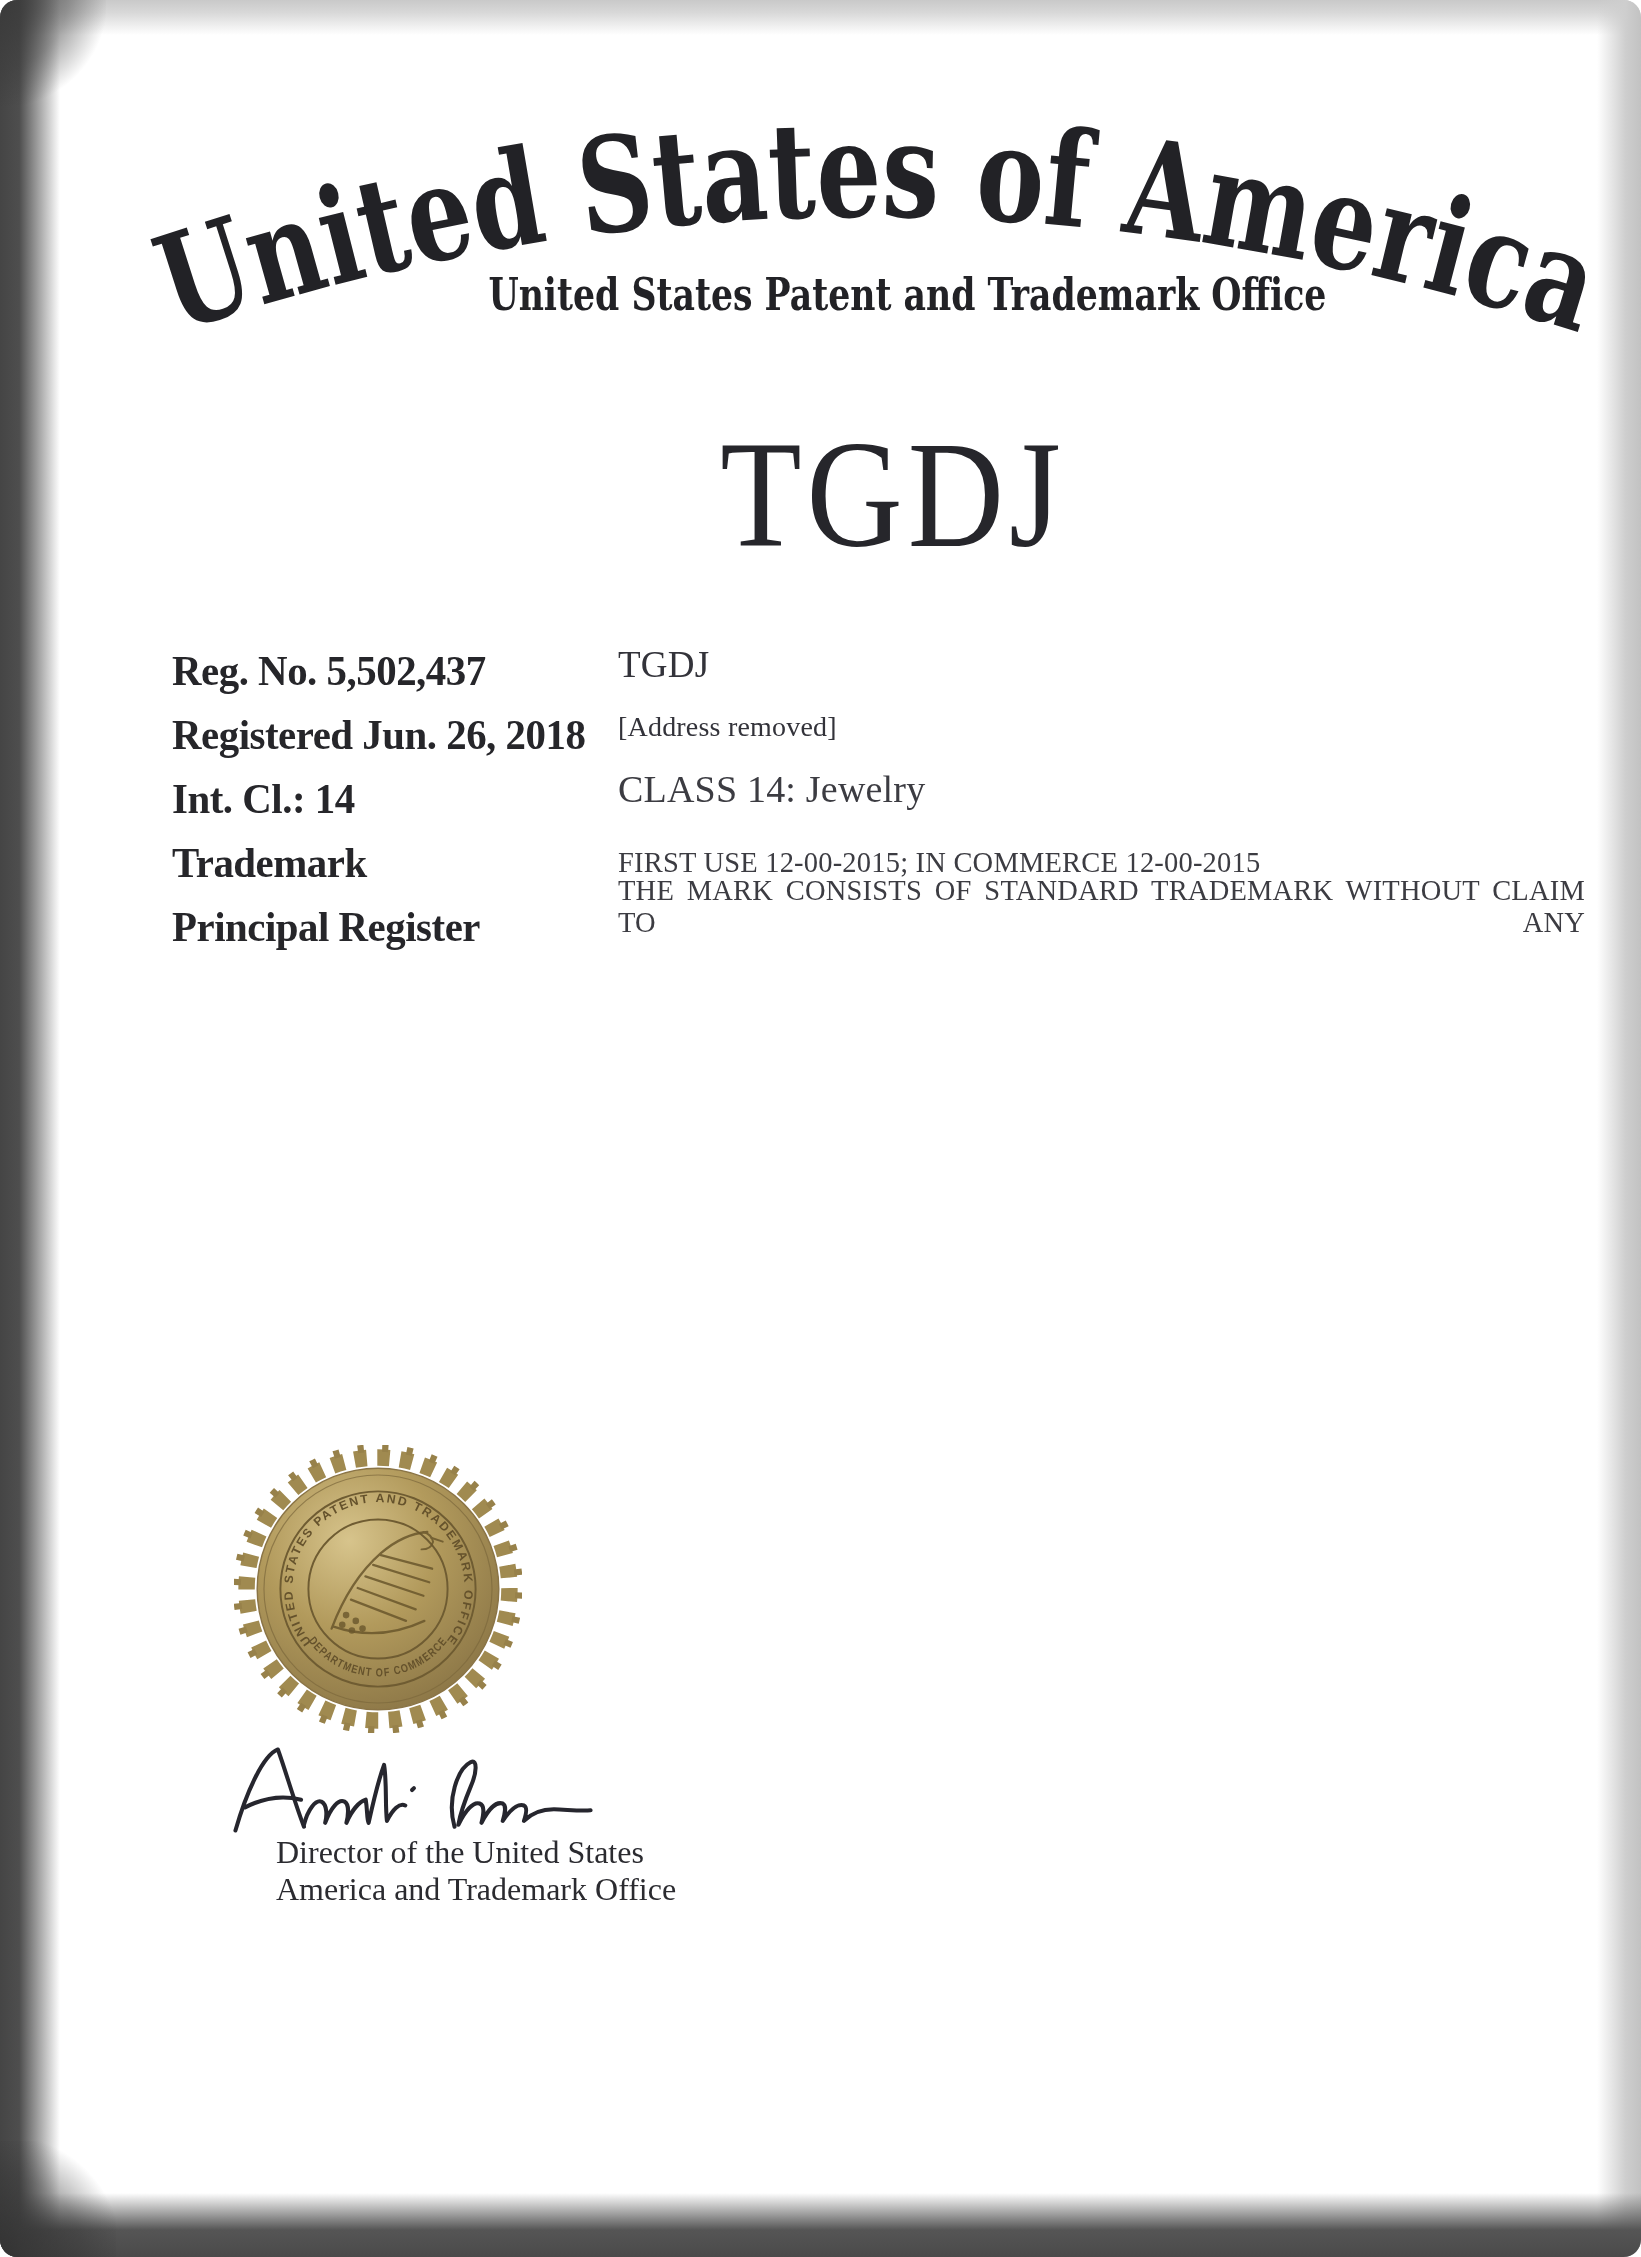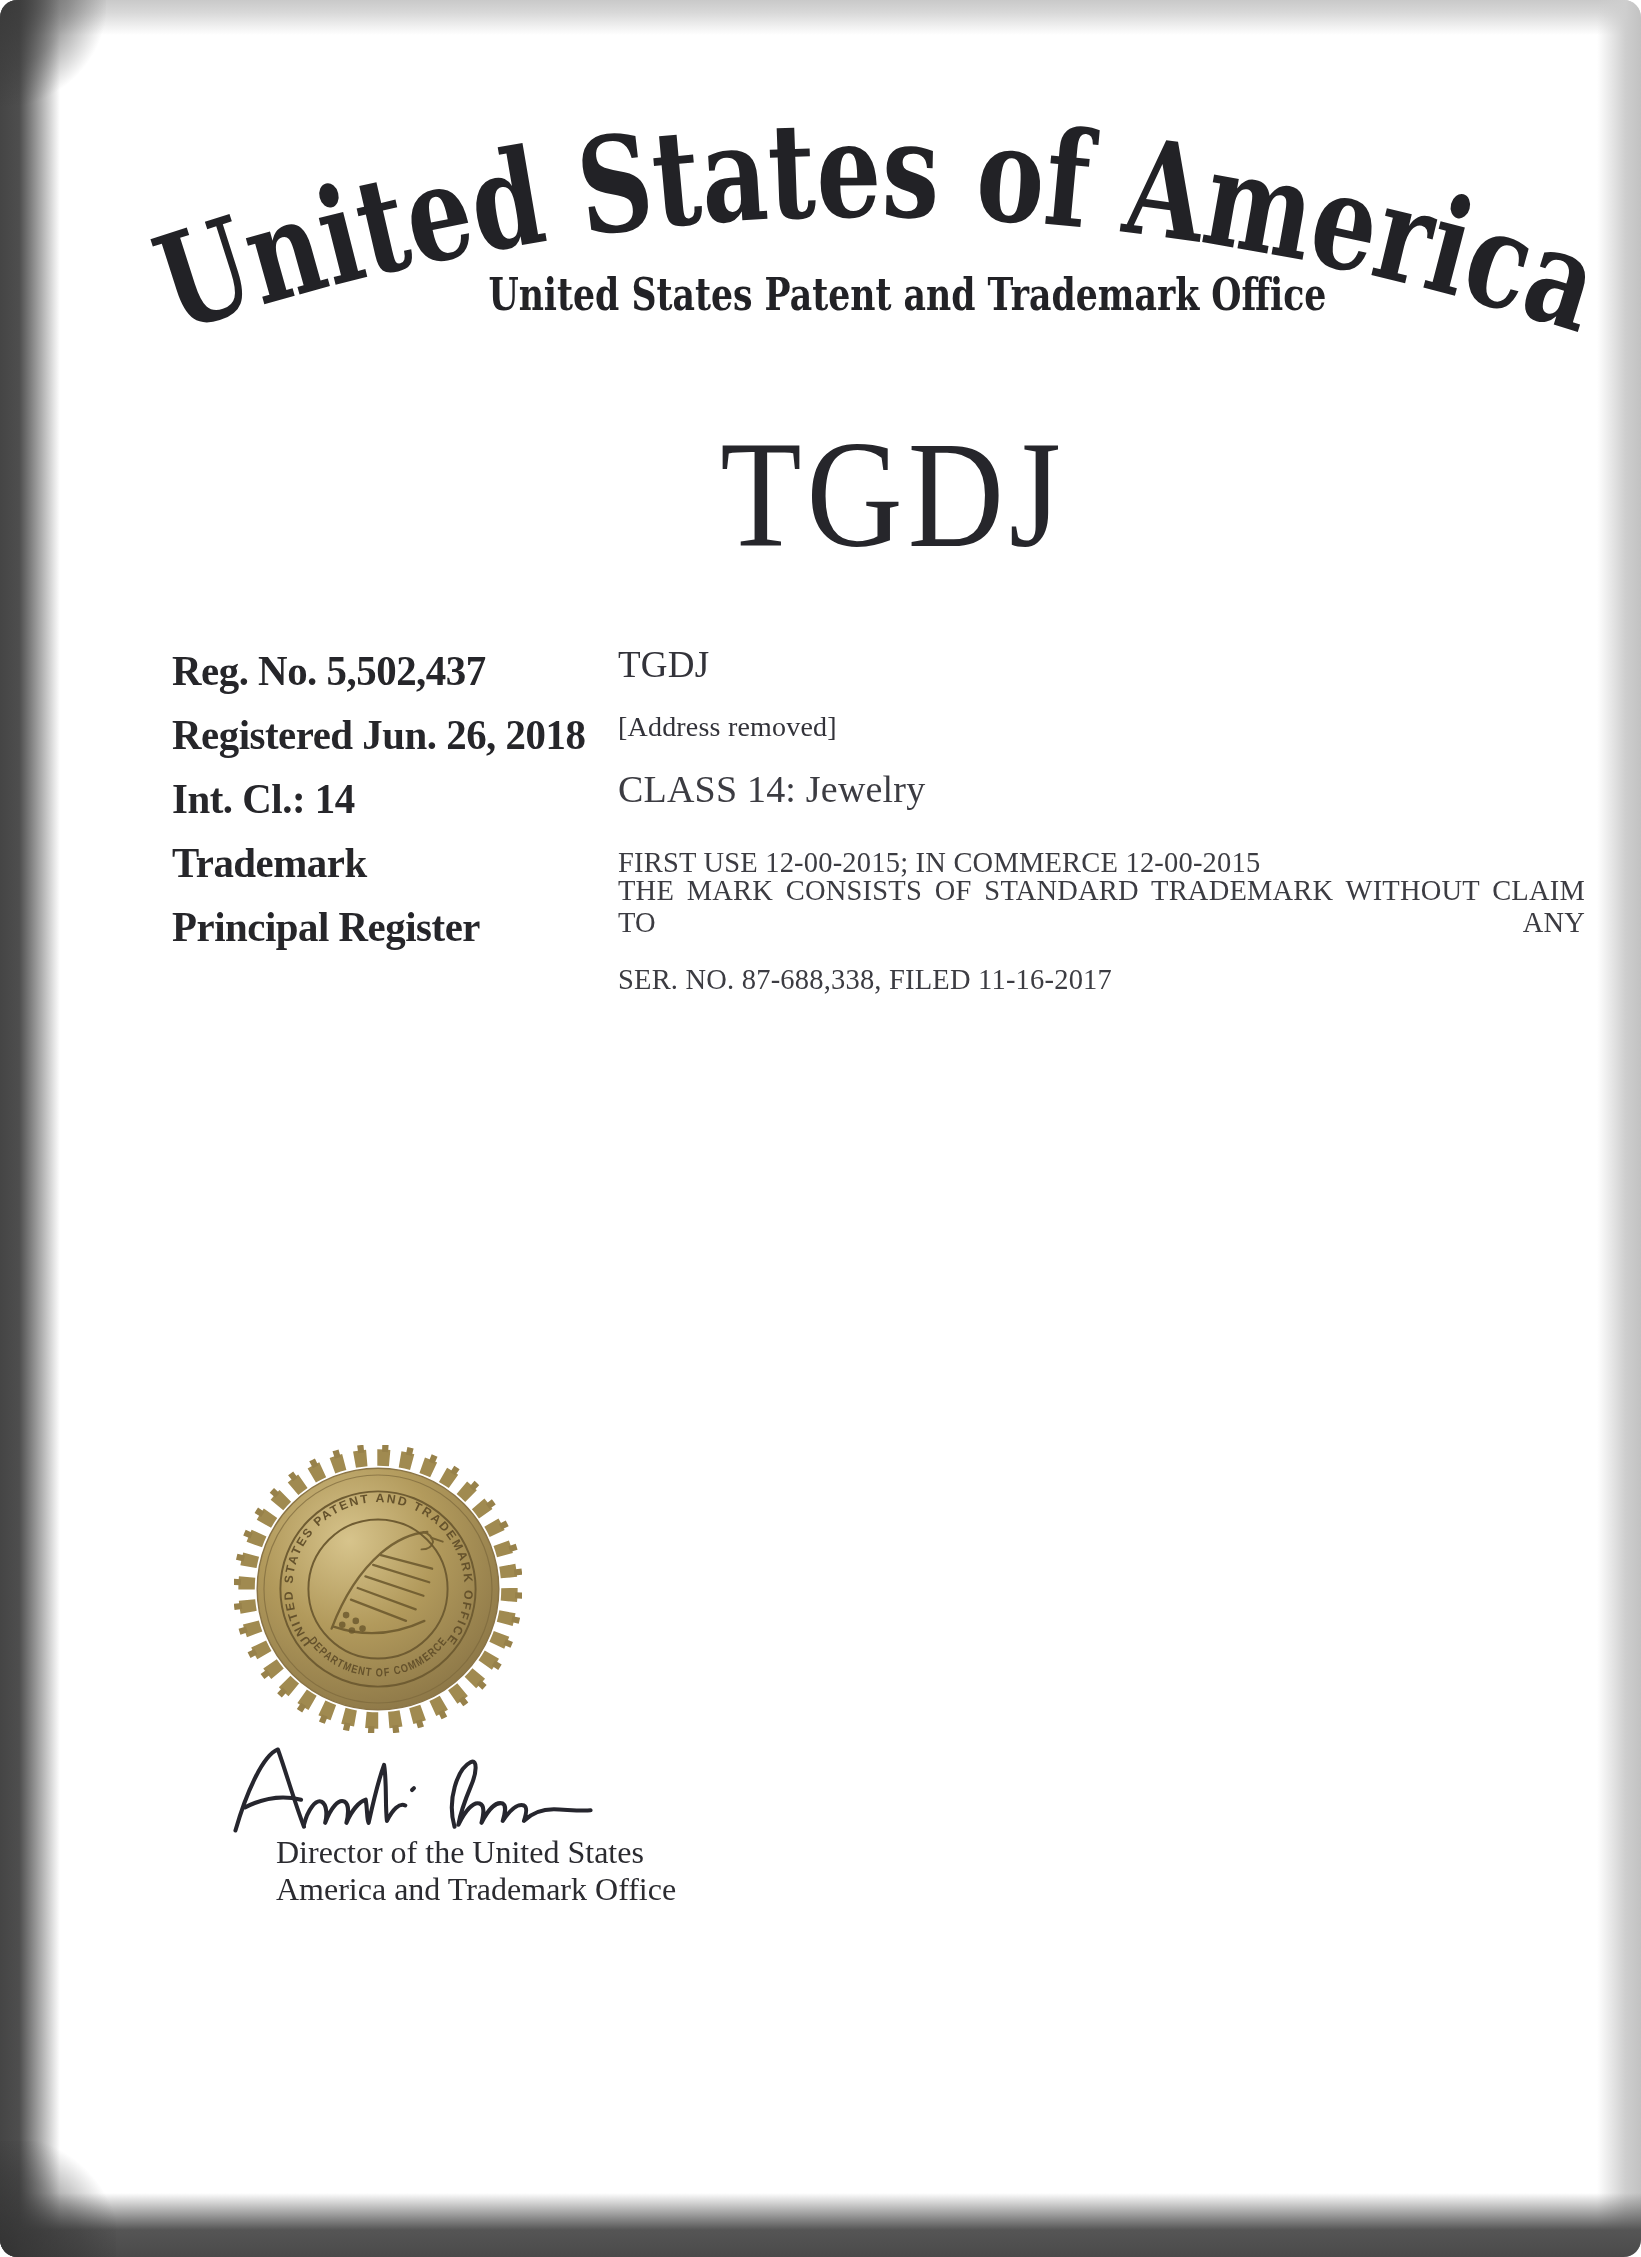--- a/index.html
+++ b/index.html
@@ -104,21 +104,20 @@
     <div>Principal Register</div>
   </div>
 
   <div class="abs right-col-item owner-line">TGDJ</div>
   <div class="abs right-col-item address-line">[Address removed]</div>
   <div class="abs right-col-item class-line">CLASS 14: Jewelry</div>
   <div class="abs right-col-item first-use">FIRST USE 12-00-2015; IN COMMERCE 12-00-2015</div>
   <div class="abs right-col-item statement">
     <div class="statement-l1">THE MARK CONSISTS OF STANDARD TRADEMARK WITHOUT CLAIM TO ANY</div>
   </div>
-  <div class="abs right-col-item serial-line">SER. NO. 87-688,338, FILED 11-16-2017</div>
 
   <svg class="abs" style="left:234px; top:1445px; width:288px; height:288px;" viewBox="0 0 298 298">
     <defs>
       <radialGradient id="sealGrad" cx="38%" cy="30%" r="80%">
         <stop offset="0%" stop-color="#d7c48c"></stop>
         <stop offset="45%" stop-color="#b29a5c"></stop>
         <stop offset="100%" stop-color="#877244"></stop>
       </radialGradient>
       <path id="sealTop" d="M 78.6 201.9 A 89 89 0 1 1 220.4 201.9" fill="none"></path>
       <path id="sealBottom" d="M 73.5 197.5 A 89 89 0 0 0 224.5 197.5" fill="none"></path>

